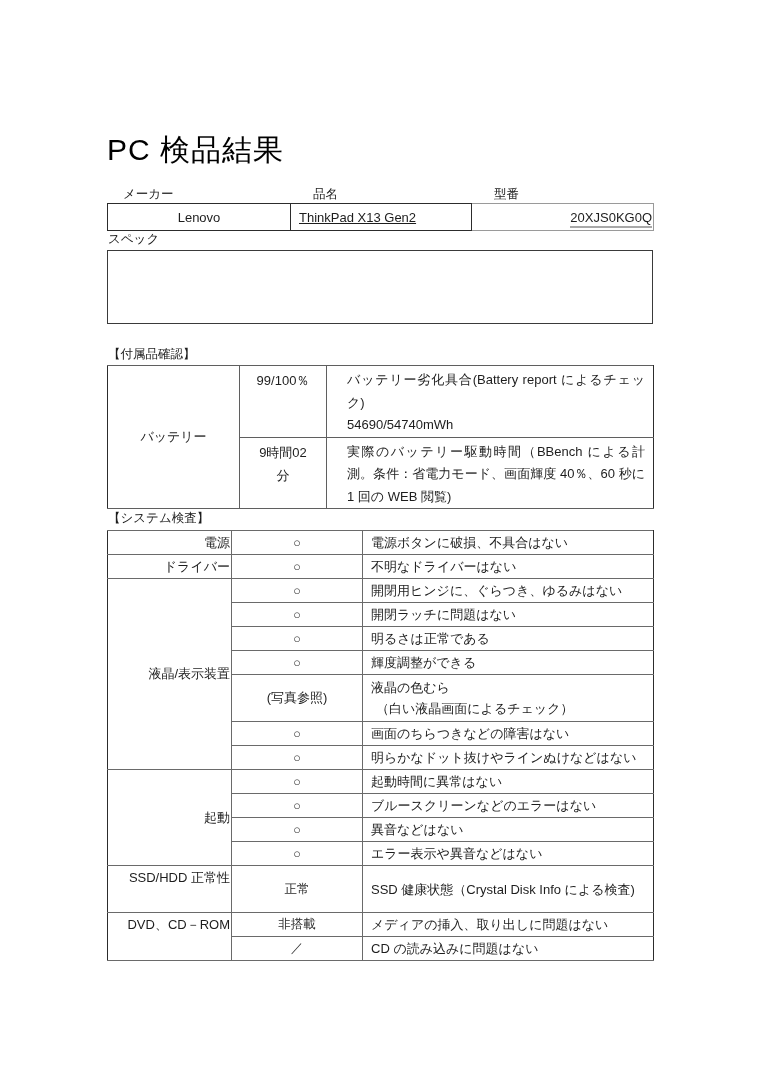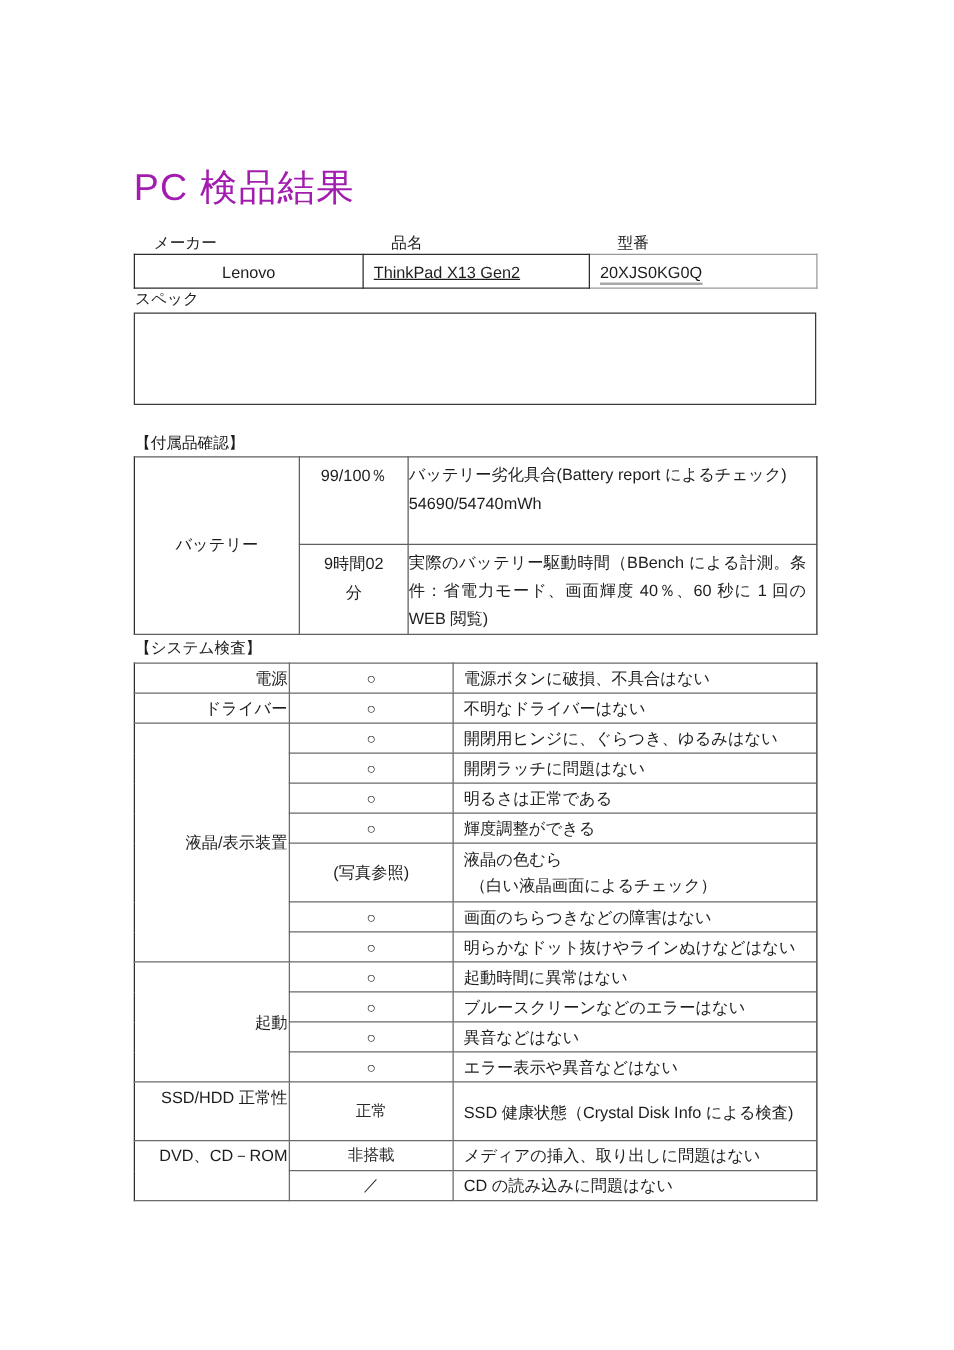--- a/index.html
+++ b/index.html
@@ -7,21 +7,21 @@
     width:763px;height:1080px;background:#ffffff;
     font-family:"Liberation Sans","DejaVu Sans",sans-serif;
     color:#1d1d1d;
     -webkit-font-smoothing:antialiased;
   }
   .page{position:relative;width:763px;height:1080px;background:#fff;overflow:hidden;}
   .content{position:absolute;left:107px;top:0;width:546px;}
 
   .title{
     position:absolute;left:0;top:130px;
-    font-size:30px;font-weight:400;letter-spacing:1px;color:#a21caf;
+    font-size:30px;font-weight:400;letter-spacing:1px;color:#000000;
   }
 
   .small-label{font-size:12.5px;color:#1d1d1d;}
 
   .product-headers{
     position:absolute;left:16px;top:186px;width:546px;
     display:grid;grid-template-columns:183px 181px 182px;
   }
   .product-headers .ph{font-size:12.5px;}
   .product-headers .ph.pad{padding-left:7px;}
@@ -30,39 +30,40 @@
   td{font-size:13px;overflow:hidden;}
 
   .product-table{position:absolute;left:0;top:203px;width:546px;}
   .product-table td{height:24px;border:1.5px solid #2c2c2c;}
   .product-table td.maker{text-align:center;}
   .product-table td.pname{padding-left:8px;text-decoration:underline;}
   .product-table td.model{
     padding-left:8px;
     border-top:1px solid #9a9a9a;border-right:1px solid #9a9a9a;border-bottom:1px solid #9a9a9a;
     border-left:1.5px solid #2c2c2c;
+    text-align:right;
   }
   .model-underline{border-bottom:2px solid #a8a8a8;padding-bottom:1px;}
 
   .spec-label{position:absolute;left:1px;top:231px;}
   .spec-box{
     position:absolute;left:0;top:250px;width:546px;height:74px;
     border:1px solid #3a3a3a;box-sizing:border-box;
     padding:0 5px;
   }
   .spec-line{font-size:13.5px;line-height:24.5px;text-align:justify;text-align-last:justify;white-space:normal;}
   .spec-line.last{text-align:left;text-align-last:left;}
 
   .acc-label{position:absolute;left:1px;top:346px;}
   .battery-table{position:absolute;left:0;top:365px;width:546px;border:1.5px solid #2c2c2c;}
   .battery-table td{border:1px solid #5f5f5f;vertical-align:top;}
   .battery-table tr{height:70px;}
   .battery-table td.blabel{text-align:center;vertical-align:middle;border-left:1.5px solid #2c2c2c;}
   .battery-table td.bval{text-align:center;padding-top:3px;line-height:23px;}
-  .battery-table td.bdesc{padding:3px 8px 0 0;line-height:22.5px;text-align:justify;border-right:1.5px solid #2c2c2c;}
+  .battery-table td.bdesc{padding:3px 8px 0 20px;line-height:22.5px;text-align:justify;border-right:1.5px solid #2c2c2c;}
 
   .sys-label{position:absolute;left:1px;top:510px;}
   .system-table{position:absolute;left:0;top:530px;width:546px;border:1.5px solid #2c2c2c;}
   .system-table tr{height:24px;}
   .system-table tr.tall{height:47px;}
   .system-table td{border:1px solid #6a6a6a;vertical-align:middle;}
   .system-table td.c1{text-align:right;border-left:1.5px solid #2c2c2c;margin-top:23px;}
   .system-table td.c1.topalign{vertical-align:top;padding-top:3px;}
   .system-table td.c2{text-align:center;}
   .system-table td.c3{padding:1px 8px;line-height:21px;border-right:1.5px solid #2c2c2c;}

